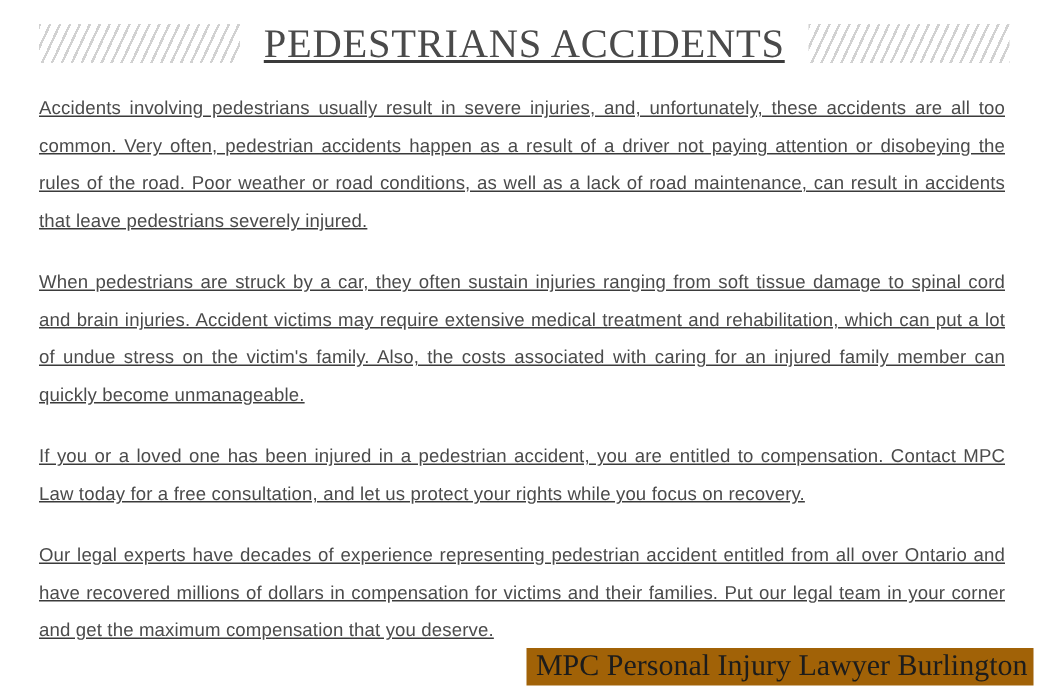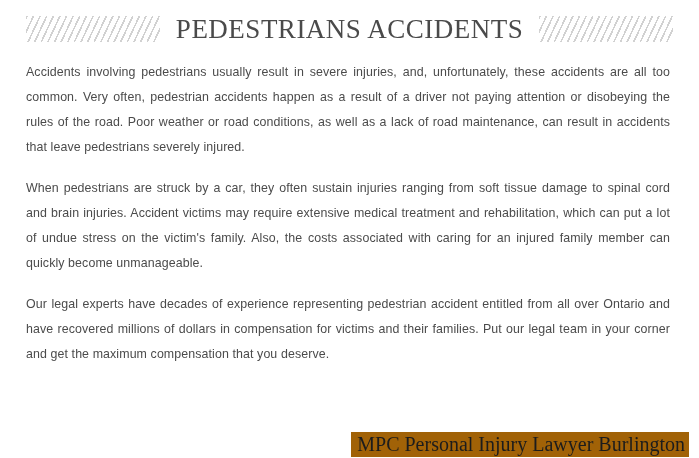--- a/index.html
+++ b/index.html
@@ -14,20 +14,21 @@
     color: #3b3b3b;
     overflow: hidden;
     position: relative;
   }
 
   .page {
     width: 699px;
     height: 458px;
     position: relative;
     box-sizing: border-box;
+    text-decoration: underline;
   }
 
   
   .header {
     display: flex;
     align-items: center;
     justify-content: center;
     padding: 14px 26px 6px 26px;
     box-sizing: border-box;
   }
@@ -95,18 +96,19 @@
 
   <div class="header">
     <div class="hatch"></div>
     <h1 class="page-title">PEDESTRIANS ACCIDENTS</h1>
     <div class="hatch"></div>
   </div>
 
   <div class="content">
     <p class="paragraph">Accidents involving pedestrians usually result in severe injuries, and, unfortunately, these accidents are all too common. Very often, pedestrian accidents happen as a result of a driver not paying attention or disobeying the rules of the road. Poor weather or road conditions, as well as a lack of road maintenance, can result in accidents that leave pedestrians severely injured.</p>
     <p class="paragraph">When pedestrians are struck by a car, they often sustain injuries ranging from soft tissue damage to spinal cord and brain injuries. Accident victims may require extensive medical treatment and rehabilitation, which can put a lot of undue stress on the victim's family. Also, the costs associated with caring for an injured family member can quickly become unmanageable.</p>
+    <p class="paragraph">If you or a loved one has been injured in a pedestrian accident, you are entitled to compensation. Contact MPC Law today for a free consultation, and let us protect your rights while you focus on recovery.</p>
     <p class="paragraph">Our legal experts have decades of experience representing pedestrian accident entitled from all over Ontario and have recovered millions of dollars in compensation for victims and their families. Put our legal team in your corner and get the maximum compensation that you deserve.</p>
   </div>
 
   <div class="watermark">MPC Personal Injury Lawyer Burlington</div>
 
 </div>
 
 </body></html>

